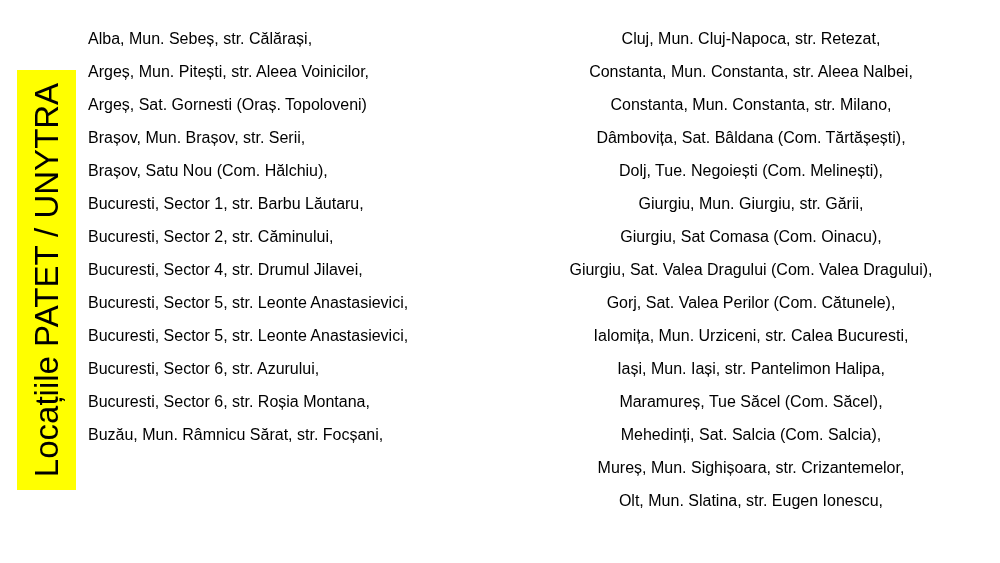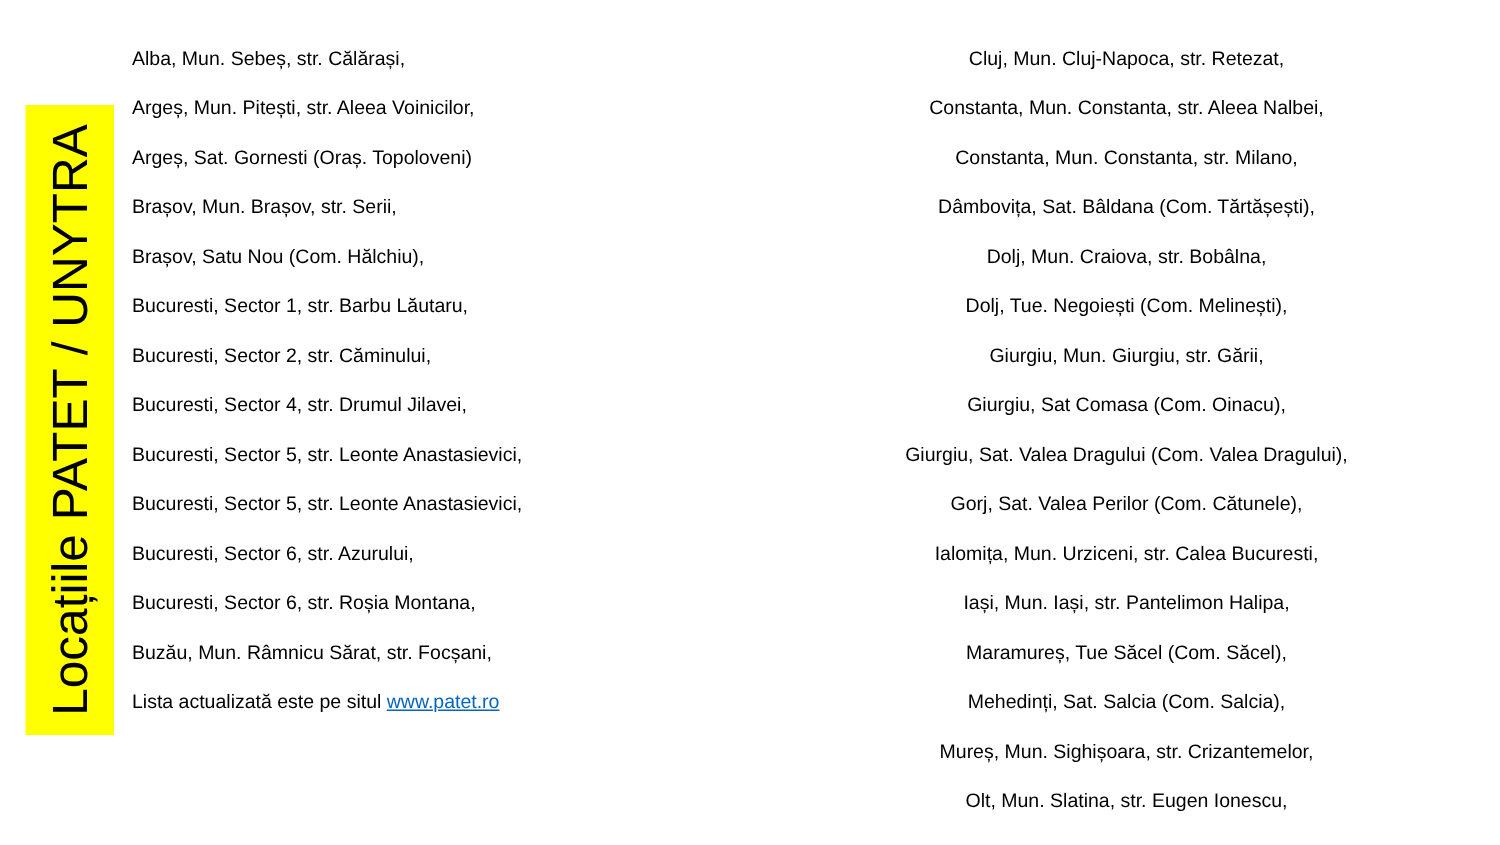--- a/index.html
+++ b/index.html
@@ -33,21 +33,21 @@
     transform-origin: center center;
     white-space: nowrap;
     font-size: 33px;
     color: #000000;
     letter-spacing: 0px;
   }
   .col {
     position: absolute;
     top: 22px;
     color: #000000;
-    font-size: 13px;
+    font-size: 16px;
   }
   .col-left  { left: 88px;  width: 420px; }
   .col-right { left: 511px; width: 480px; text-align: center; }
   .line {
     height: 33px;
     line-height: 33px;
     white-space: nowrap;
   }
   .weblink {
     color: #0563C1;
@@ -71,31 +71,27 @@
     <div class="line">Brașov, Mun. Brașov, str. Serii,</div>
     <div class="line">Brașov, Satu Nou (Com. Hălchiu),</div>
     <div class="line">Bucuresti, Sector 1, str. Barbu Lăutaru,</div>
     <div class="line">Bucuresti, Sector 2, str. Căminului,</div>
     <div class="line">Bucuresti, Sector 4, str. Drumul Jilavei,</div>
     <div class="line">Bucuresti, Sector 5, str. Leonte Anastasievici,</div>
     <div class="line">Bucuresti, Sector 5, str. Leonte Anastasievici,</div>
     <div class="line">Bucuresti, Sector 6, str. Azurului,</div>
     <div class="line">Bucuresti, Sector 6, str. Roșia Montana,</div>
     <div class="line">Buzău, Mun. Râmnicu Sărat, str. Focșani,</div>
-    <div class="line">
-      <span>Lista actualizată este pe situl </span><a class="weblink">www.patet.ro</a>
-    </div>
   </div>
 
   <div class="col col-right">
     <div class="line">Cluj, Mun. Cluj-Napoca, str. Retezat,</div>
     <div class="line">Constanta, Mun. Constanta, str. Aleea Nalbei,</div>
     <div class="line">Constanta, Mun. Constanta, str. Milano,</div>
     <div class="line">Dâmbovița, Sat. Bâldana (Com. Tărtășești),</div>
-    <div class="line">Dolj, Mun. Craiova, str. Bobâlna,</div>
     <div class="line">Dolj, Tue. Negoiești (Com. Melinești),</div>
     <div class="line">Giurgiu, Mun. Giurgiu, str. Gării,</div>
     <div class="line">Giurgiu, Sat Comasa (Com. Oinacu),</div>
     <div class="line">Giurgiu, Sat. Valea Dragului (Com. Valea Dragului),</div>
     <div class="line">Gorj, Sat. Valea Perilor (Com. Cătunele),</div>
     <div class="line">Ialomița, Mun. Urziceni, str. Calea Bucuresti,</div>
     <div class="line">Iași, Mun. Iași, str. Pantelimon Halipa,</div>
     <div class="line">Maramureș, Tue Săcel (Com. Săcel),</div>
     <div class="line">Mehedinți, Sat. Salcia (Com. Salcia),</div>
     <div class="line">Mureș, Mun. Sighișoara, str. Crizantemelor,</div>

